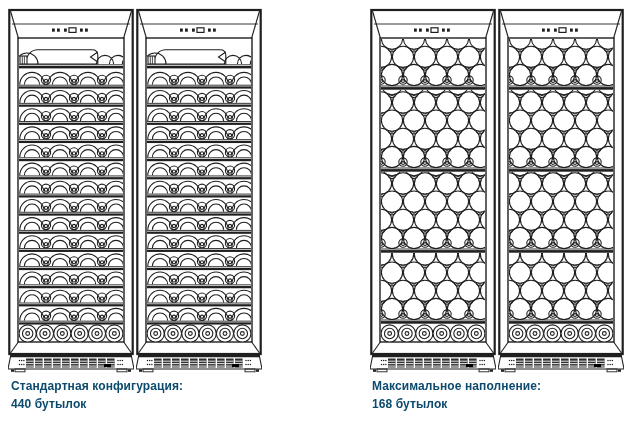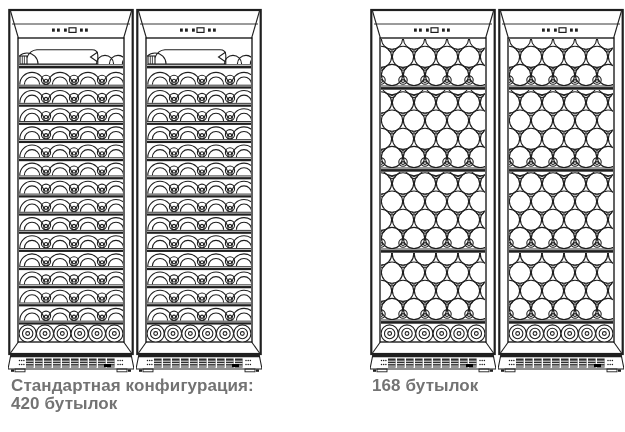--- a/index.html
+++ b/index.html
@@ -3,21 +3,21 @@
 <meta charset="utf-8">
 <style>
   html,body{margin:0;padding:0;background:#ffffff;}
   .canvas{
     position:relative;width:625px;height:432px;background:#ffffff;overflow:hidden;
     font-family:"Liberation Sans","DejaVu Sans",sans-serif;
   }
   .cab{position:absolute;top:8px;}
   .caption{
     position:absolute;top:377px;
-    font-size:17px;font-weight:bold;line-height:18px;color:#737373;
+    font-size:12px;font-weight:bold;line-height:18px;color:#0c4a6e;
     letter-spacing:.1px;white-space:nowrap;
   }
 </style>
 </head>
 <body>
 
 <div class="canvas">
 
   <svg class="cab" style="left:8px" width="126" height="365" viewBox="0 0 126 365">
       <g>
@@ -1758,20 +1758,21 @@
         <circle cx="114.4" cy="356.6" r="0.75" fill="#1f1f1f"></circle>
         <rect fill="none" stroke="#1f1f1f" stroke-width="0.9" x="7" y="361" width="10" height="2.8"></rect>
         <rect fill="none" stroke="#1f1f1f" stroke-width="0.9" x="109" y="361" width="10" height="2.8"></rect>
         <rect x="3" y="361.4" width="3" height="2.4" fill="#1f1f1f"></rect>
         <rect x="120" y="361.4" width="3" height="2.4" fill="#1f1f1f"></rect>
       </g>
     </svg>
 
   <div class="caption" style="left:11px">
     <div>Стандартная конфигурация:</div>
-    <div>420 бутылок</div>
+    <div>440 бутылок</div>
   </div>
 
   <div class="caption" style="left:372px">
+    <div>Максимальное наполнение:</div>
     <div>168 бутылок</div>
   </div>
 
 </div>
 
 </body></html>

